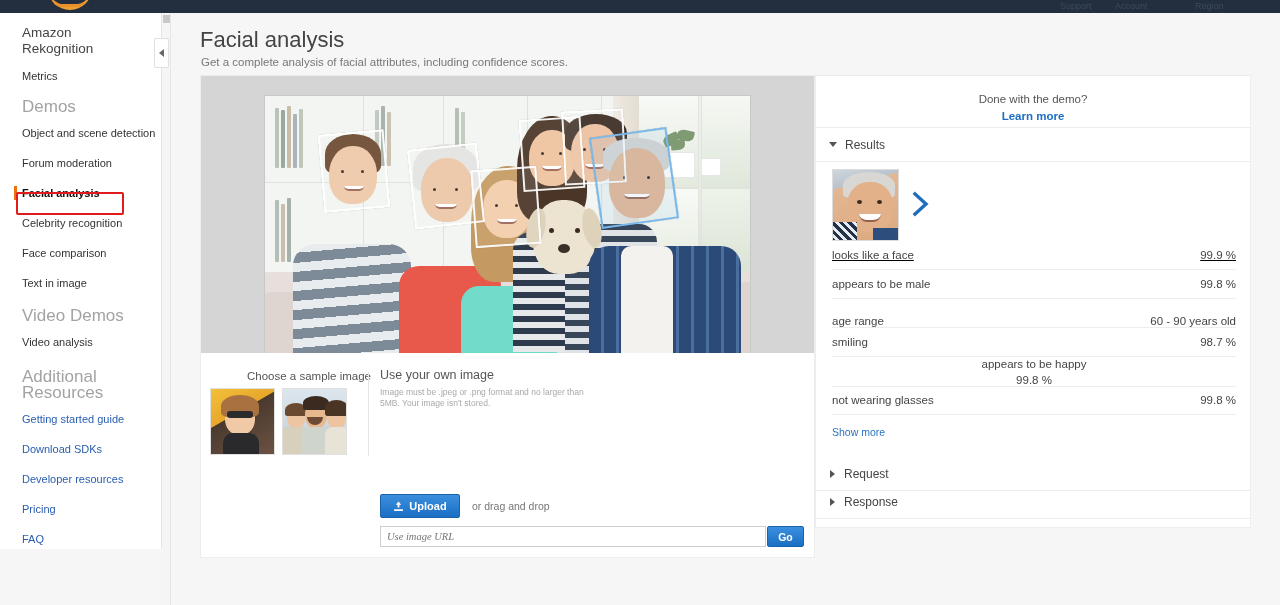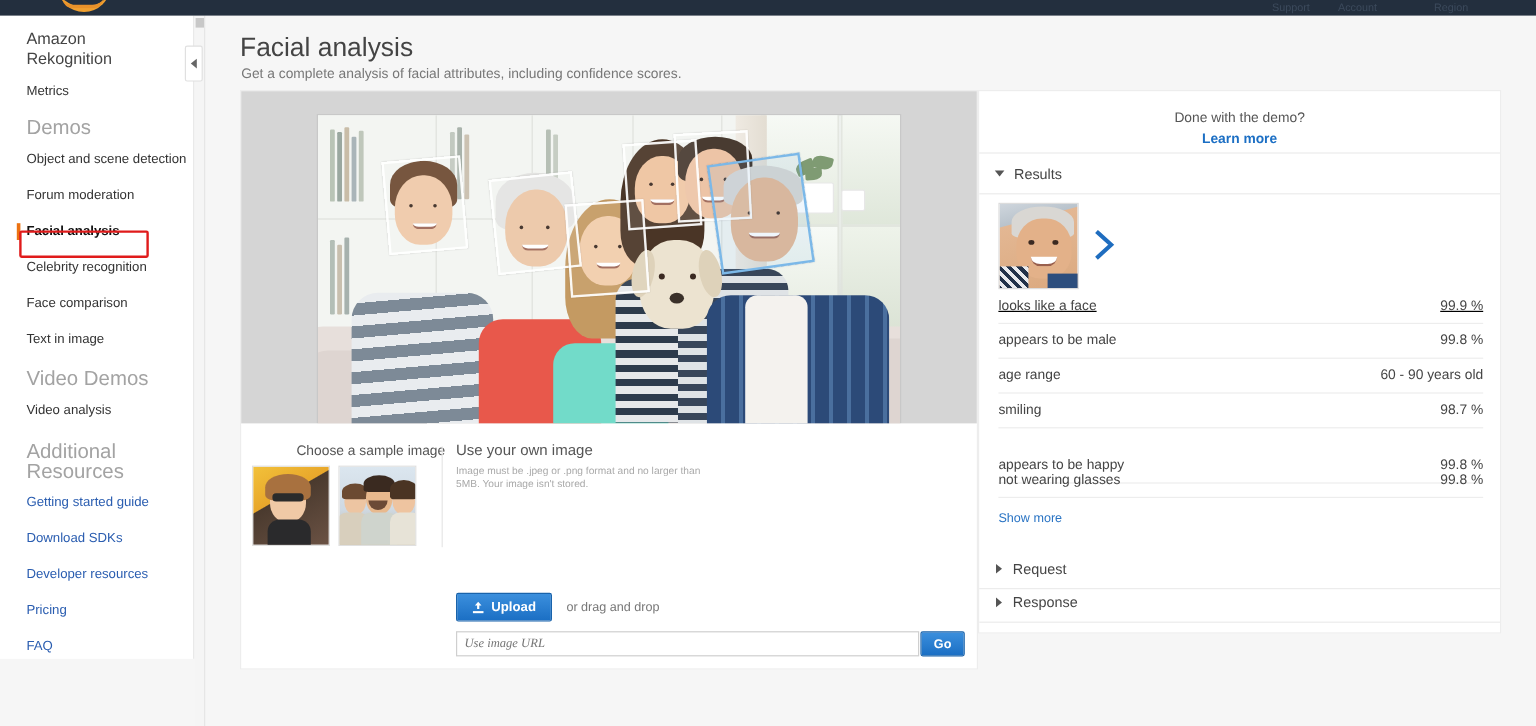--- a/index.html
+++ b/index.html
@@ -607,29 +607,29 @@
     </div>
 
     <div class="attr-row" style="top:165px;text-decoration:underline;">
       <span class="attr-label">looks like a face</span>
       <span class="attr-value">99.9 %</span>
     </div>
     <div class="attr-row" style="top:194px;">
       <span class="attr-label">appears to be male</span>
       <span class="attr-value">99.8 %</span>
     </div>
-    <div class="attr-row" style="top:223px;">
+    <div class="attr-row" style="top:223px;align-items:flex-end;">
       <span class="attr-label">age range</span>
       <span class="attr-value">60 - 90 years old</span>
     </div>
     <div class="attr-row" style="top:252px;">
       <span class="attr-label">smiling</span>
       <span class="attr-value">98.7 %</span>
     </div>
-    <div class="attr-row" style="top:298px;">
+    <div class="attr-row" style="top:282px;flex-direction:column;">
       <span class="attr-label">appears to be happy</span>
       <span class="attr-value">99.8 %</span>
     </div>
     <div class="attr-row" style="top:310px;">
       <span class="attr-label">not wearing glasses</span>
       <span class="attr-value">99.8 %</span>
     </div>
 
     <a id="show-more">Show more</a>
 

